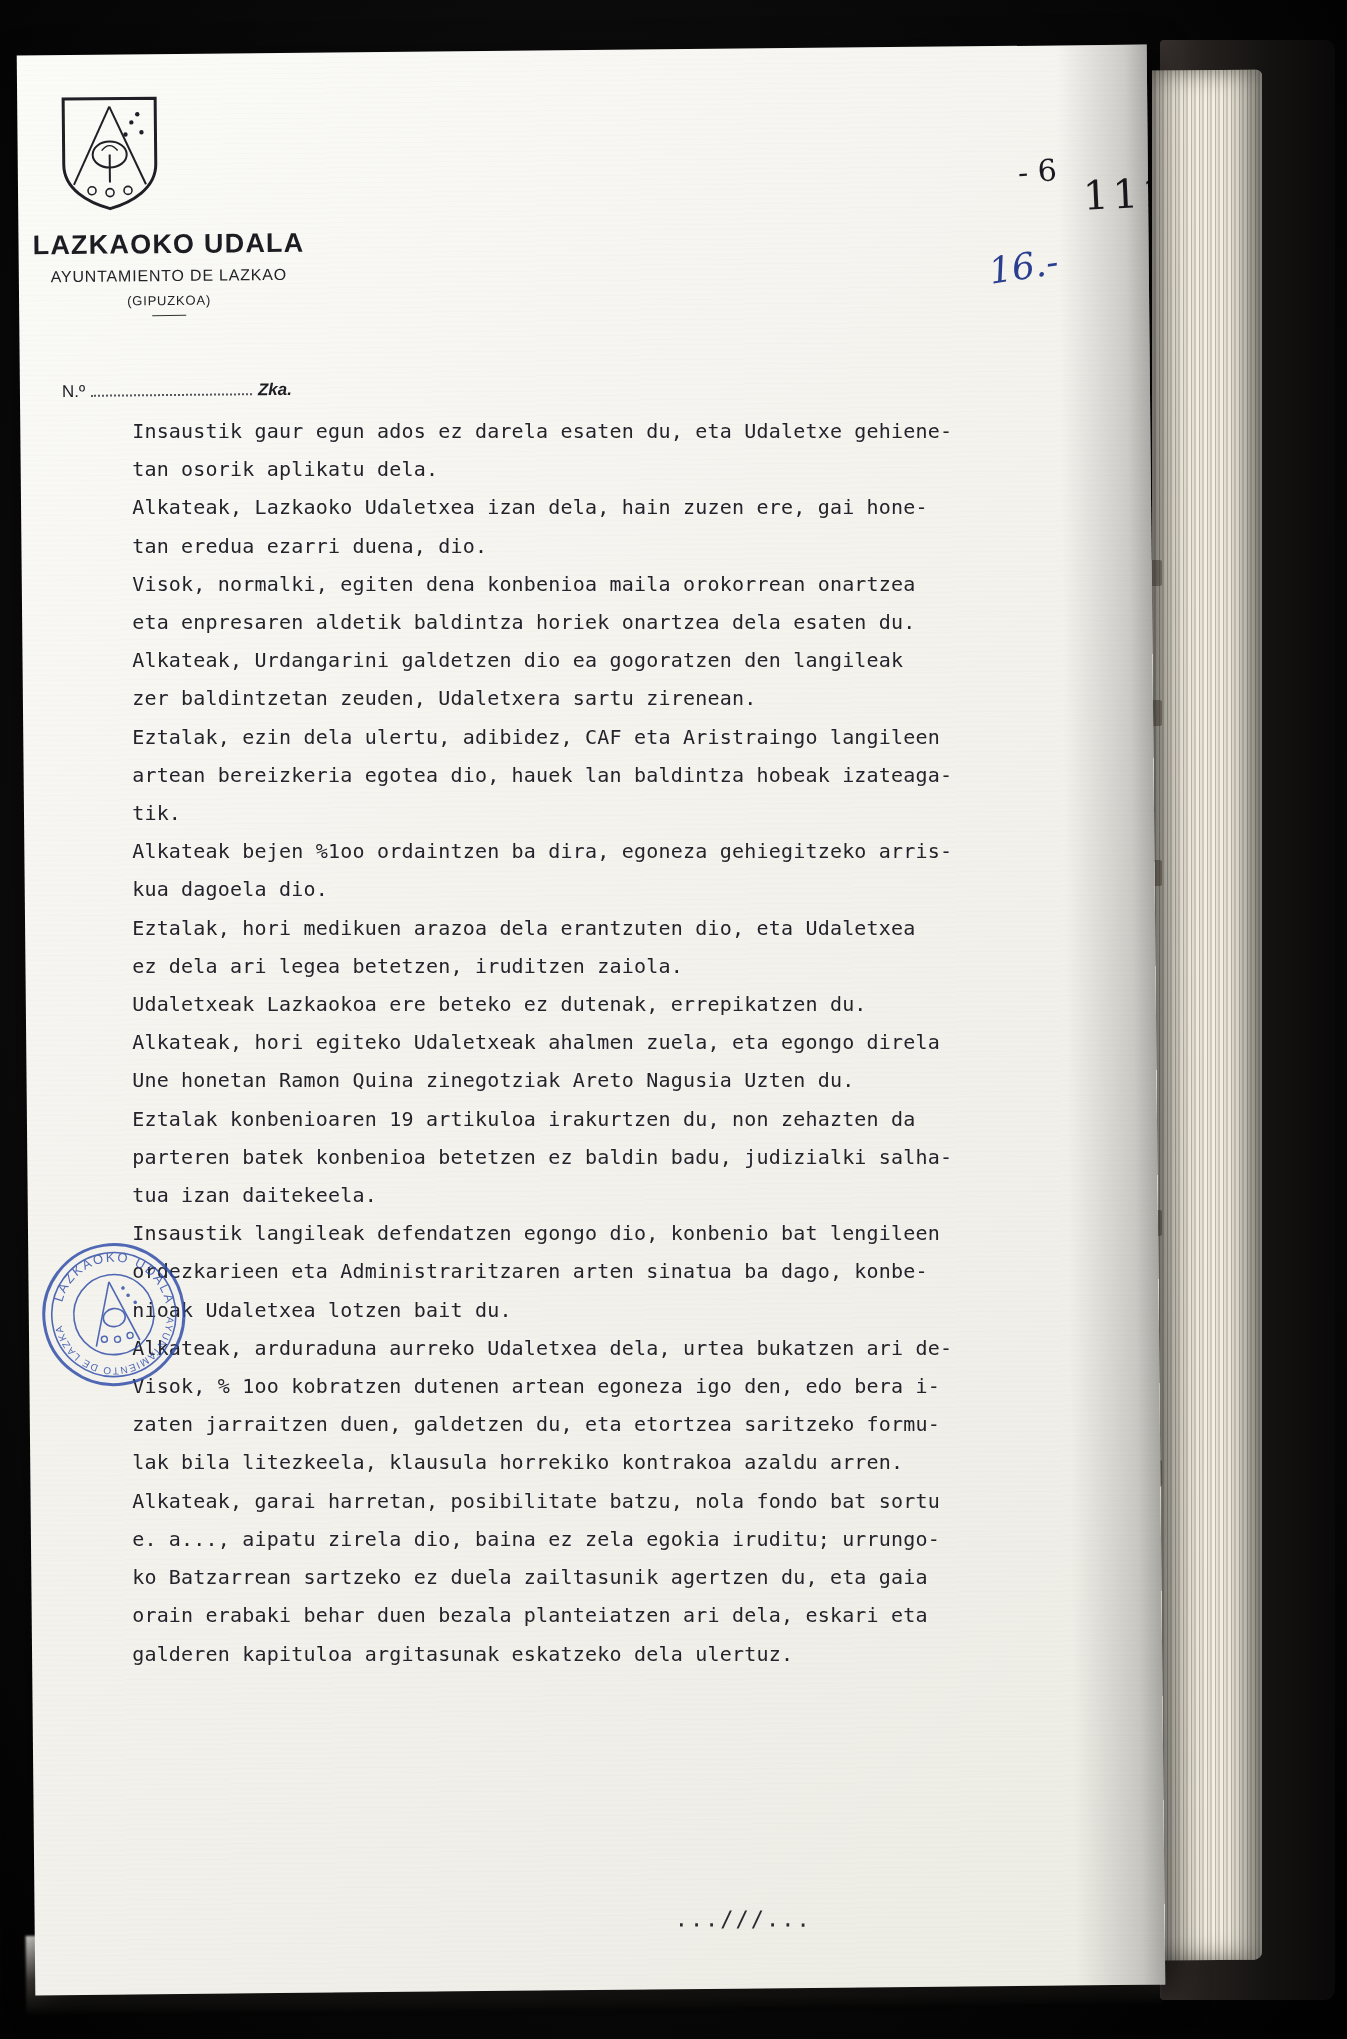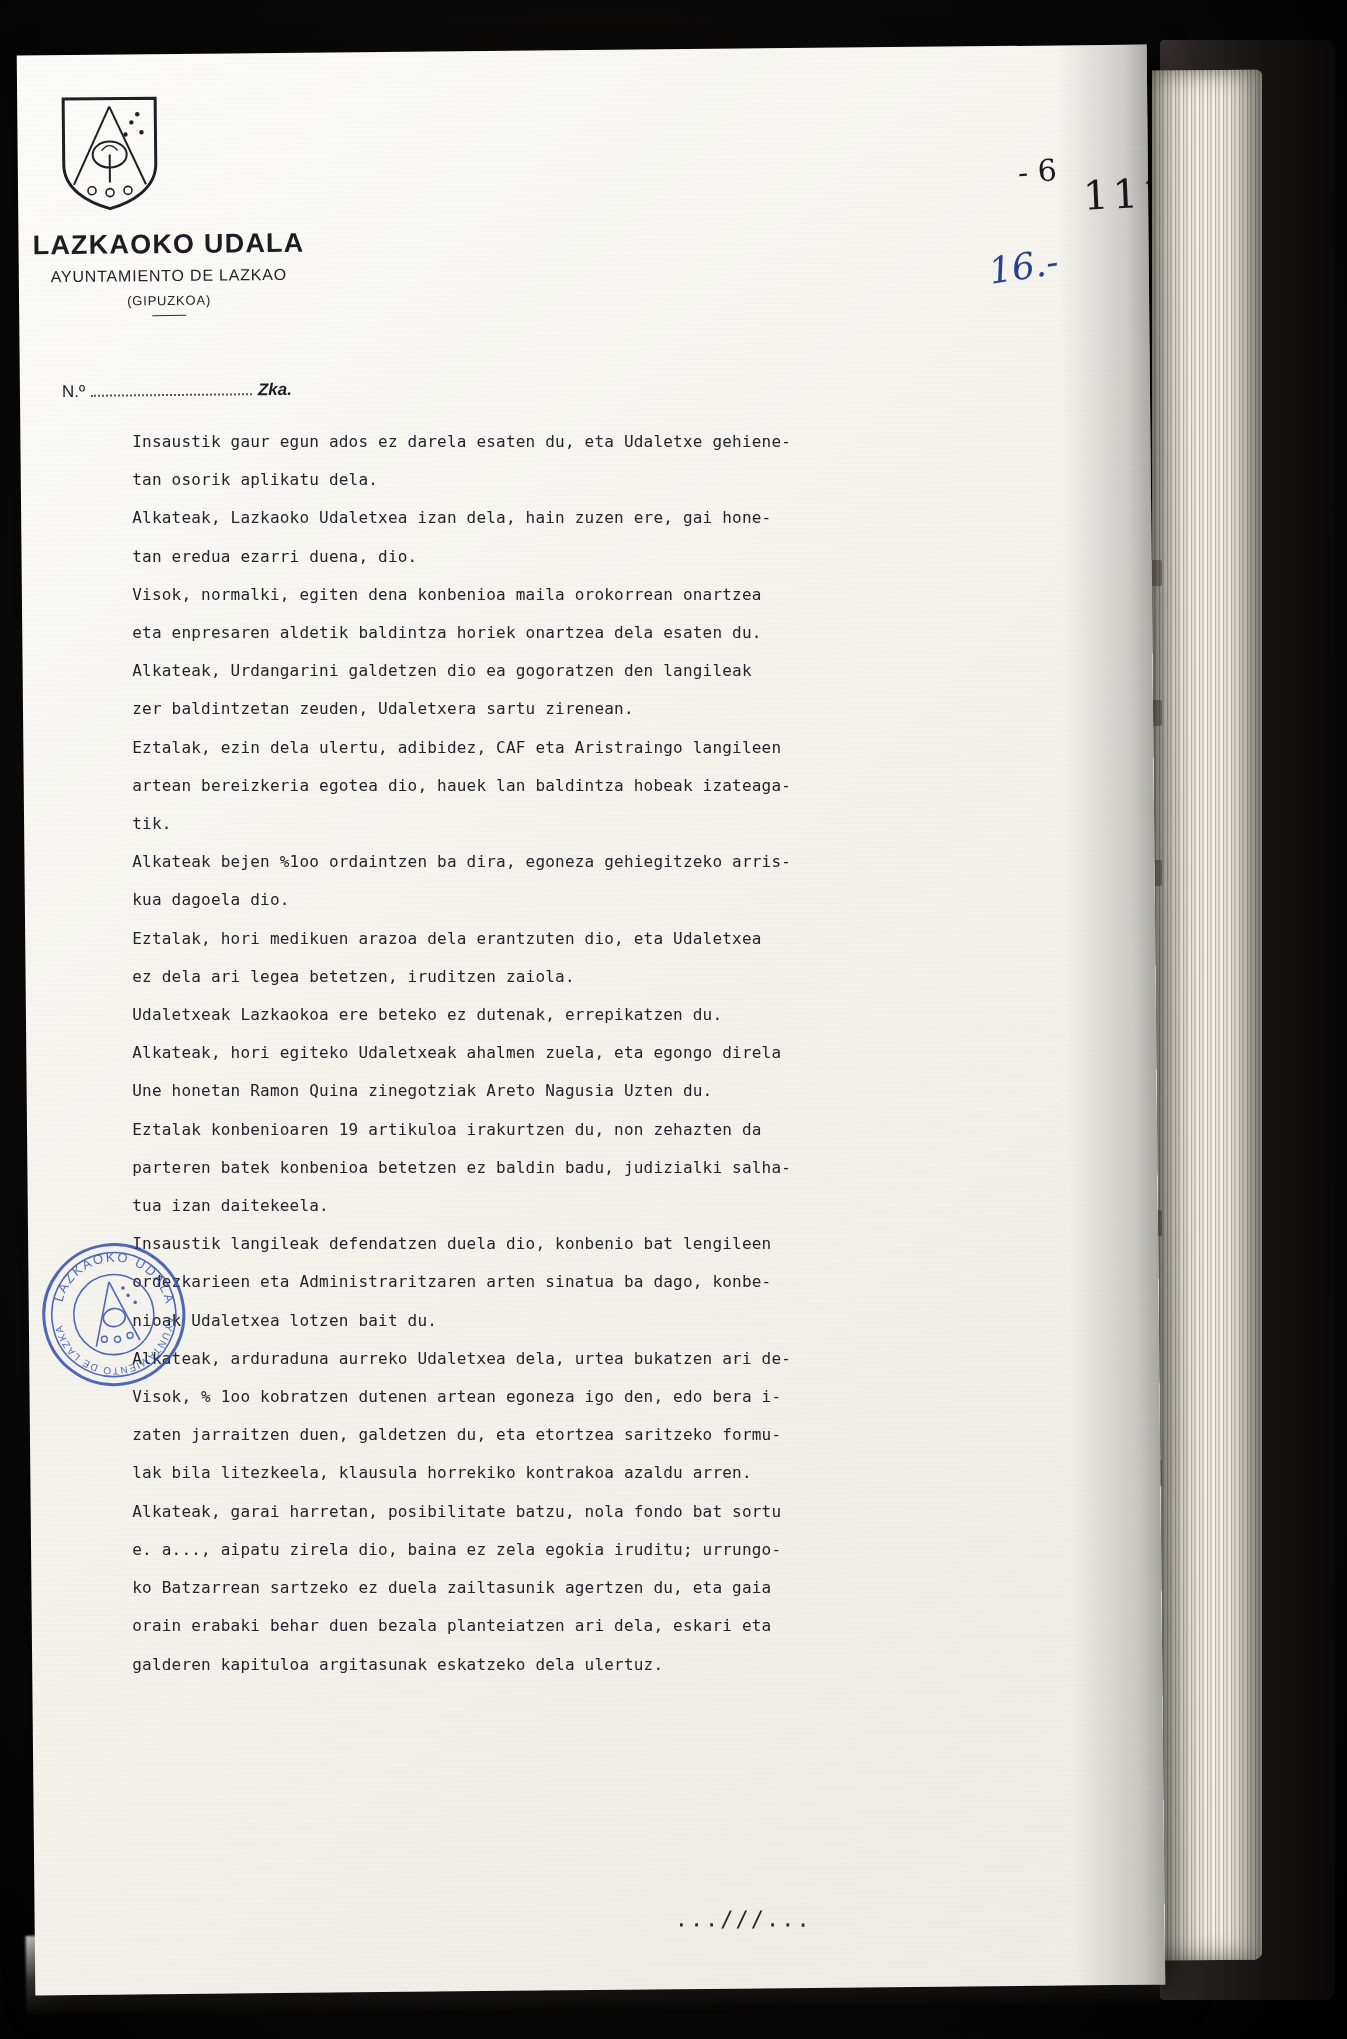--- a/index.html
+++ b/index.html
@@ -184,24 +184,24 @@
     font-size: 36px;
     color: #2a3f8f;
     transform: rotate(-8deg);
     font-style: italic;
   }
 
   
   #body-text {
     position: absolute;
     left: 112px;
-    top: 369px;
+    top: 358px;
     width: 1010px;
     font-family: "DejaVu Sans Mono", monospace;
-    font-size: 16px;
+    font-size: 20px;
     line-height: 38.2px;
     color: #23232b;
     letter-spacing: 0.2px;
     transform: rotate(0.55deg);
     transform-origin: 0 0;
   }
   #body-text .line {
     white-space: pre;
     display: block;
   }
@@ -314,21 +314,21 @@
         <div class="line">Alkateak bejen %1oo ordaintzen ba dira, egoneza gehiegitzeko arris-</div>
         <div class="line">kua dagoela dio.</div>
         <div class="line">Eztalak, hori medikuen arazoa dela erantzuten dio, eta Udaletxea</div>
         <div class="line">ez dela ari legea betetzen, iruditzen zaiola.</div>
         <div class="line">Udaletxeak Lazkaokoa ere beteko ez dutenak, errepikatzen du.</div>
         <div class="line">Alkateak, hori egiteko Udaletxeak ahalmen zuela, eta egongo direla</div>
         <div class="line">Une honetan Ramon Quina zinegotziak Areto Nagusia Uzten du.</div>
         <div class="line">Eztalak konbenioaren 19 artikuloa irakurtzen du, non zehazten da</div>
         <div class="line">parteren batek konbenioa betetzen ez baldin badu, judizialki salha-</div>
         <div class="line">tua izan daitekeela.</div>
-        <div class="line">Insaustik langileak defendatzen duela dio, konbenio bat lengileen</div>
+        <div class="line">Insaustik langileak defendatzen egongo dio, konbenio bat lengileen</div>
         <div class="line">ordezkarieen eta Administraritzaren arten sinatua ba dago, konbe-</div>
         <div class="line">nioak Udaletxea lotzen bait du.</div>
         <div class="line">Alkateak, arduraduna aurreko Udaletxea dela, urtea bukatzen ari de-</div>
         <div class="line">Visok, % 1oo kobratzen dutenen artean egoneza igo den, edo bera i-</div>
         <div class="line">zaten jarraitzen duen, galdetzen du, eta etortzea saritzeko formu-</div>
         <div class="line">lak bila litezkeela, klausula horrekiko kontrakoa azaldu arren.</div>
         <div class="line">Alkateak, garai harretan, posibilitate batzu, nola fondo bat sortu</div>
         <div class="line">e. a..., aipatu zirela dio, baina ez zela egokia iruditu; urrungo-</div>
         <div class="line">ko Batzarrean sartzeko ez duela zailtasunik agertzen du, eta gaia</div>
         <div class="line">orain erabaki behar duen bezala planteiatzen ari dela, eskari eta</div>

